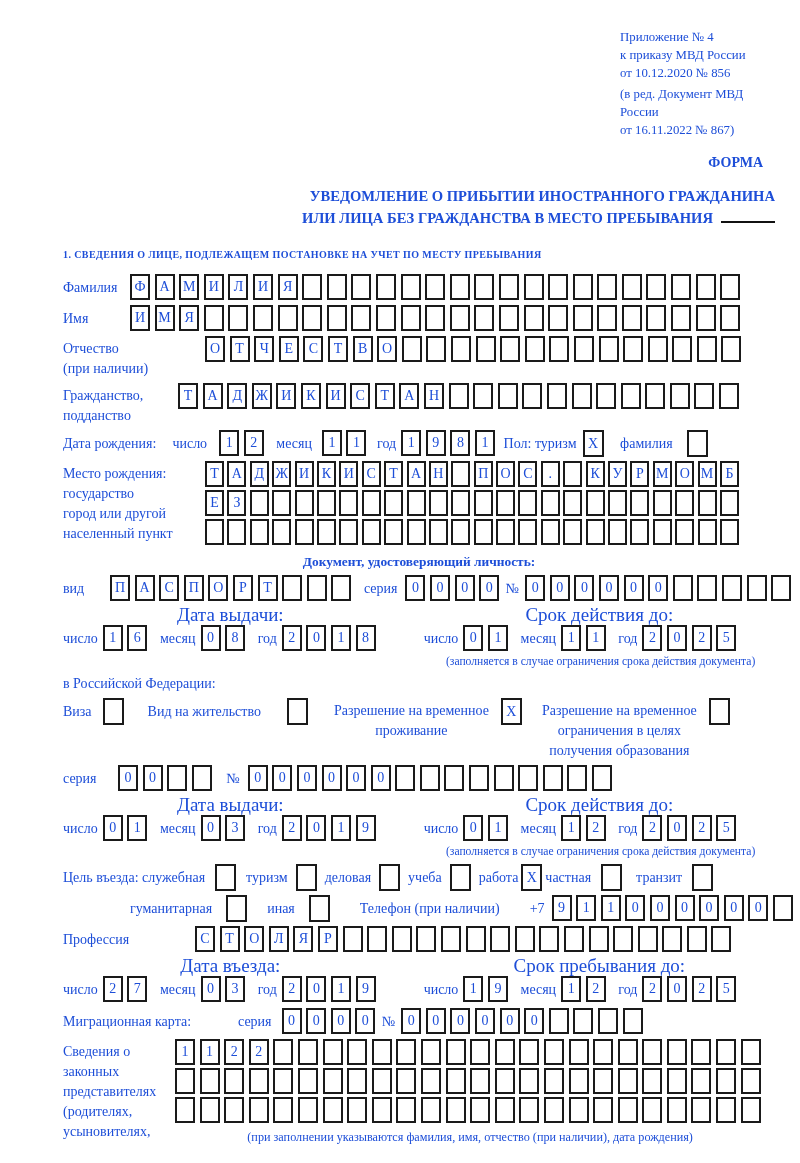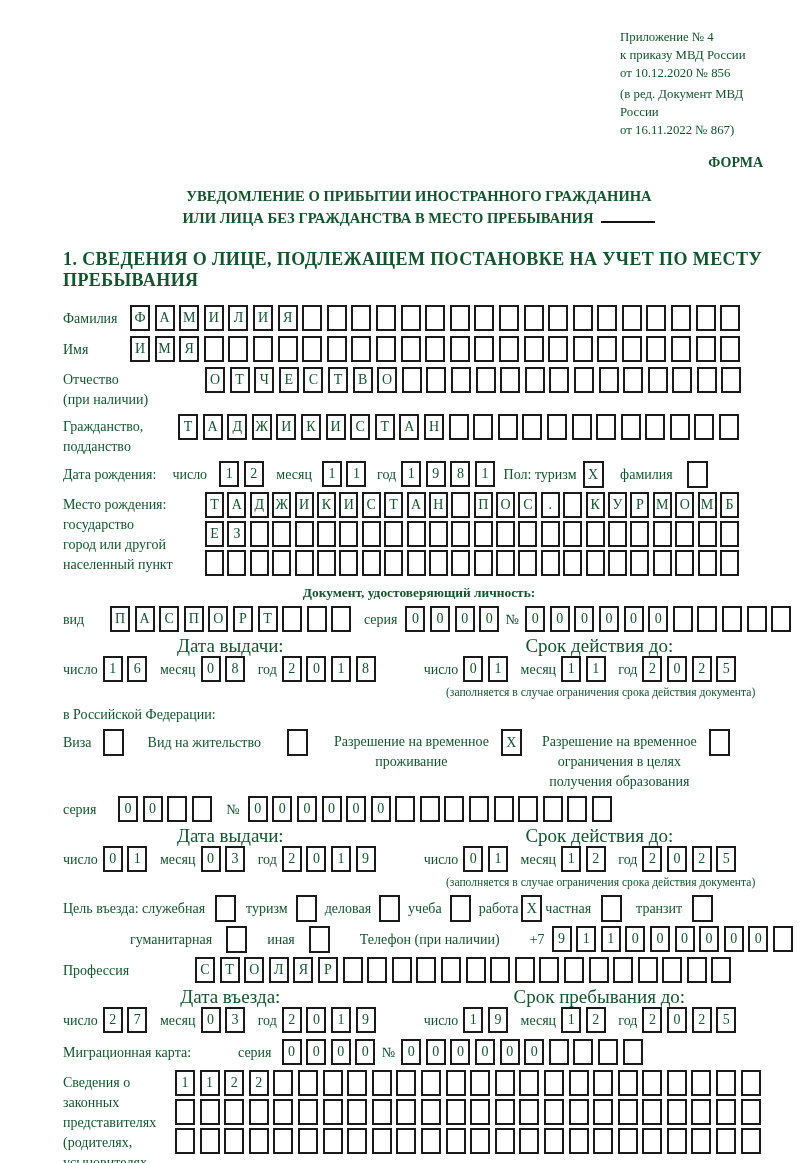--- a/index.html
+++ b/index.html
@@ -2,34 +2,34 @@
 <html><head>
 <meta charset="utf-8">
 <style>
   * { box-sizing: border-box; margin: 0; padding: 0; }
   html,body { background:#888; }
   .page {
     position: relative;
     width: 800px; height: 1163px;
     margin: 0 auto;
     background: #ffffff;
-    color: #14532d;
+    color: #1d4ed8;
     font-family: "Liberation Serif", "DejaVu Serif", serif;
     font-size: 14px;
     padding: 28px 25px 10px 63px;
     overflow: hidden;
   }
   
   .appendix { margin-left: 557px; font-size: 12.8px; line-height: 18px; }
   .appendix .gap { height: 3px; }
   .forma { text-align: right; padding-right: 12px; font-weight: bold; font-size: 14px; margin-top: 16px; }
   
-  .title { text-align: center; font-weight: bold; font-size: 14.6px; line-height: 22px; margin-top: 14px; }
+  .title { text-align: right; font-weight: bold; font-size: 14.6px; line-height: 22px; margin-top: 14px; }
   .blank-line { display:inline-block; width: 54px; border-bottom: 2px solid #111; height: 12px; margin-left: 8px; }
-  .section-heading { font-weight: bold; font-size: 18px; letter-spacing: 0.4px; margin-top: 20px; }
+  .section-heading { font-weight: bold; font-size: 10px; letter-spacing: 0.4px; margin-top: 20px; }
   
   .form { margin-top: 14px; }
   .frow { display: flex; align-items: flex-start; margin-bottom: 4px; white-space: nowrap; }
   .lbl { flex: none; font-size: 14px; line-height: 27px; }
   .mllbl { flex: none; font-size: 14px; line-height: 20px; padding-top: 3px; }
   .mllbl.center { text-align: center; }
   .cells { display: flex; flex: none; }
   .cells-line { display: flex; margin-bottom: 3px; }
   .cell {
     flex: none; width: 20px; height: 26px;

